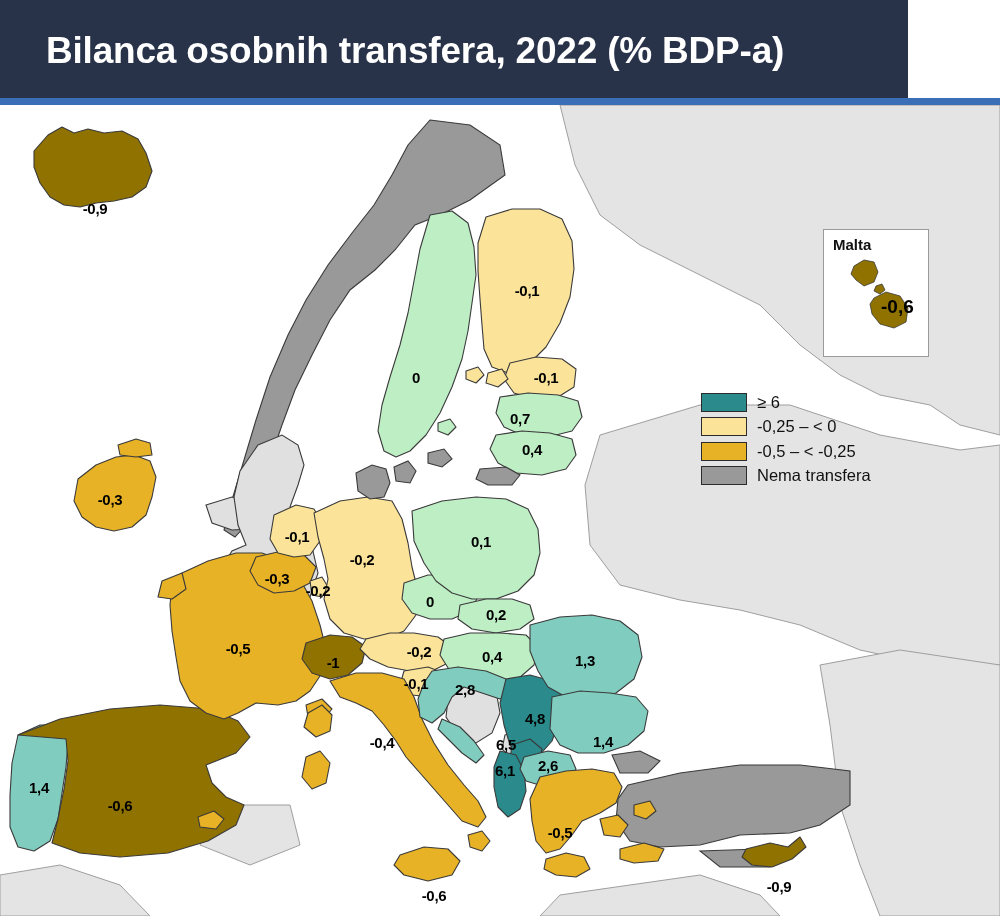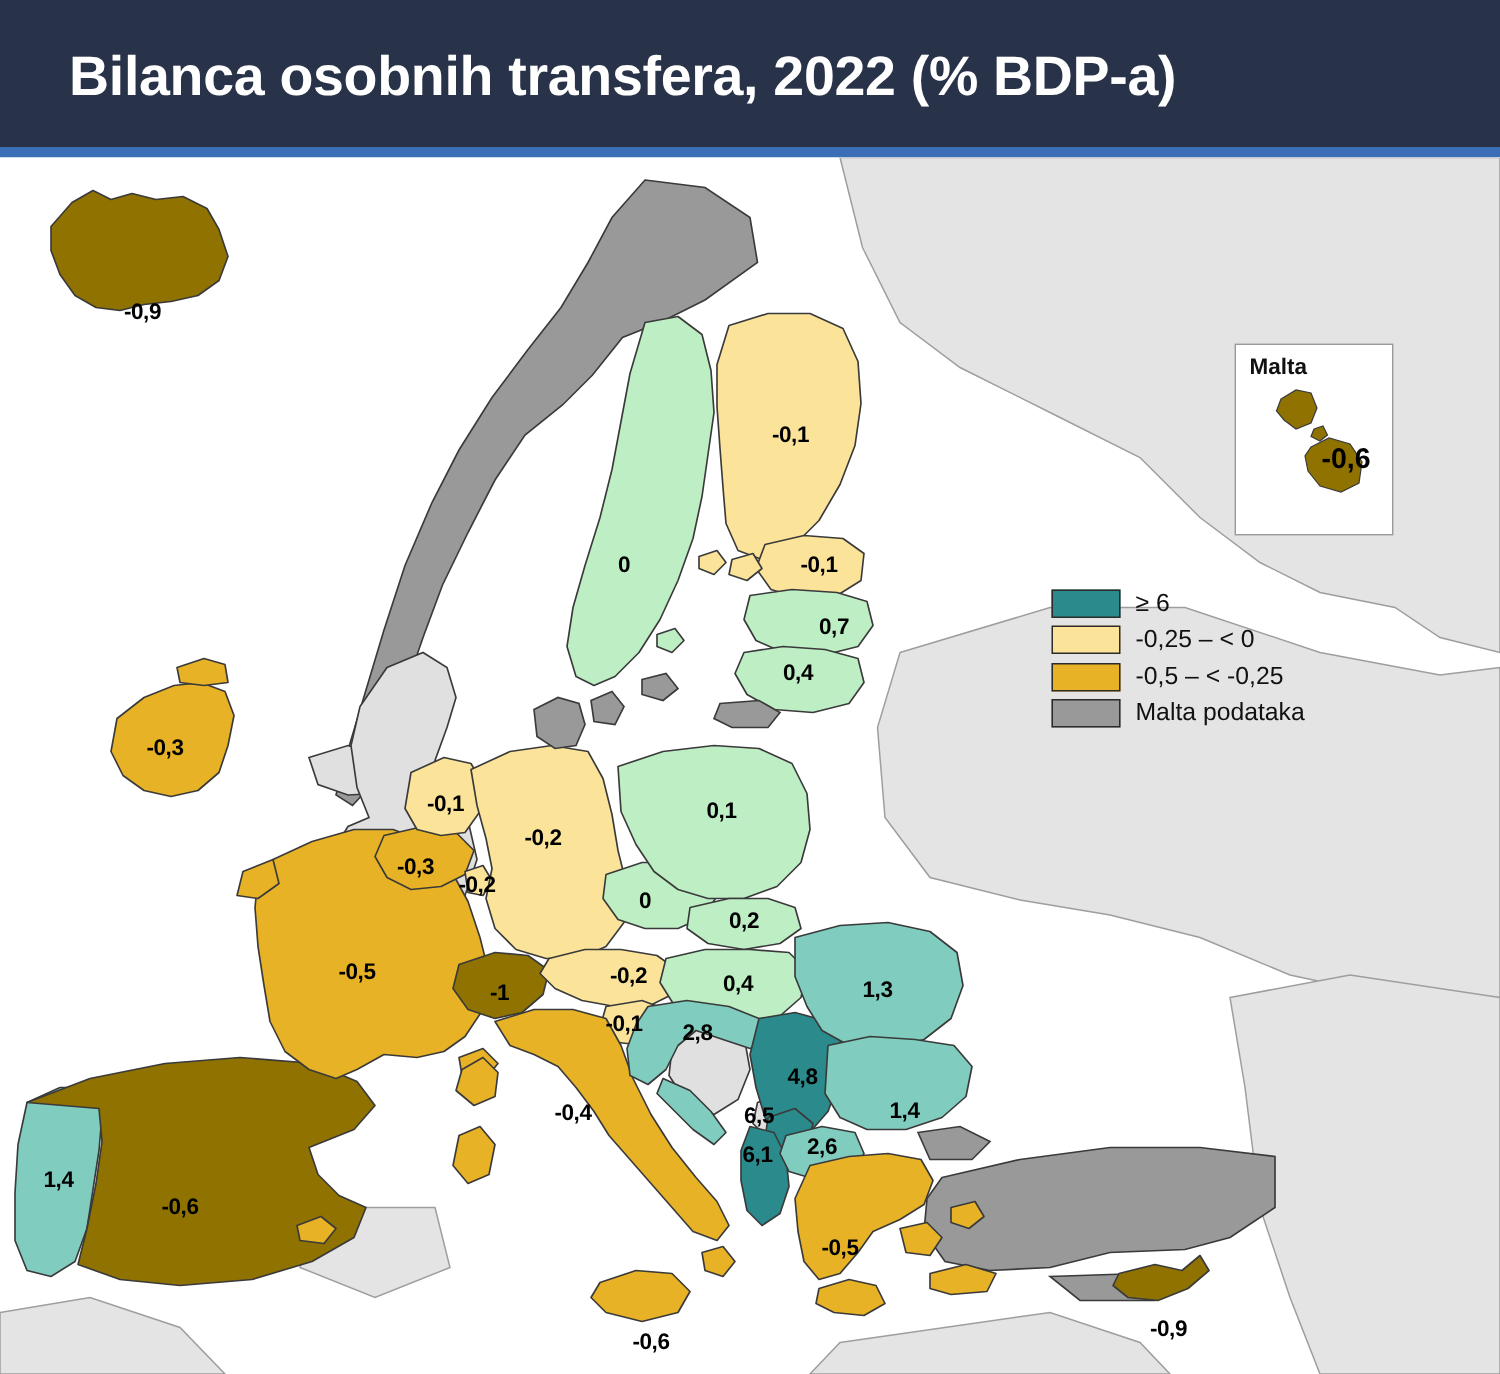--- a/index.html
+++ b/index.html
@@ -1,20 +1,20 @@
 <!DOCTYPE html>
 <html><head>
 <meta charset="utf-8">
 <style>
   html,body{margin:0;padding:0;background:#fff;}
   body{width:1000px;height:916px;font-family:"Liberation Sans",sans-serif;overflow:hidden;}
   .page{position:relative;width:1000px;height:916px;background:#ffffff;}
 
   
-  .header{position:absolute;left:0;top:0;width:1000px;height:98px;background:#28334a;}
+  .header{position:absolute;left:0;top:0;width:908px;height:98px;background:#28334a;}
   .header-title{position:absolute;left:46px;top:30px;color:#ffffff;font-size:37px;font-weight:bold;letter-spacing:-0.2px;white-space:nowrap;}
   .header-rule{position:absolute;left:0;top:98px;width:1000px;height:7px;background:#3a6fb8;}
 
   
   .map{position:absolute;left:0;top:105px;width:1000px;height:811px;background:#ffffff;overflow:hidden;}
   .map svg{position:absolute;left:0;top:0;}
 
   
   .vlabel{position:absolute;font-size:15px;font-weight:bold;color:#000;white-space:nowrap;
           transform:translate(-50%,-50%);letter-spacing:-0.3px;}
@@ -256,40 +256,40 @@
       <div class="vlabel" style="left:506px;top:639px;">6,5</div>
       <div class="vlabel" style="left:505px;top:665px;">6,1</div>
       <div class="vlabel" style="left:548px;top:660px;">2,6</div>
       <div class="vlabel" style="left:585px;top:555px;">1,3</div>
       <div class="vlabel" style="left:603px;top:636px;">1,4</div>
       <div class="vlabel" style="left:560px;top:727px;">-0,5</div>
       <div class="vlabel" style="left:779px;top:781px;">-0,9</div>
       <div class="vlabel" style="left:416px;top:272px;">0</div>
       <div class="vlabel" style="left:527px;top:185px;">-0,1</div>
       <div class="vlabel" style="left:546px;top:272px;">-0,1</div>
-      <div class="vlabel" style="left:556px;top:313px;">0,7</div>
+      <div class="vlabel" style="left:520px;top:313px;">0,7</div>
       <div class="vlabel" style="left:532px;top:344px;">0,4</div>
     </div>
 
     <div class="legend">
       <div class="legend-row">
         <span class="swatch" style="background:#2a8a8c"></span>
         <span class="legend-label">≥ 6</span>
       </div>
       <div class="legend-row">
         <span class="swatch" style="background:#fbe49a"></span>
         <span class="legend-label">-0,25 – &lt; 0</span>
       </div>
       <div class="legend-row">
         <span class="swatch" style="background:#e8b226"></span>
         <span class="legend-label">-0,5 – &lt; -0,25</span>
       </div>
       <div class="legend-row">
         <span class="swatch" style="background:#999999"></span>
-        <span class="legend-label">Malta podataka</span>
+        <span class="legend-label">Nema transfera</span>
       </div>
     </div>
 
     <div class="inset">
       <div class="inset-title">Malta</div>
       <svg width="104" height="126" viewBox="0 0 104 126">
         <path fill="#8f7200" stroke="#3a3a3a" stroke-width="0.8" d="M30,36 L40,30 L50,32 L54,42 L50,52 L40,56 L32,50 L27,44 Z"></path>
         <path fill="#8f7200" stroke="#3a3a3a" stroke-width="0.8" d="M52,56 L58,54 L61,60 L56,64 L50,61 Z"></path>
         <path fill="#8f7200" stroke="#3a3a3a" stroke-width="0.8" d="M50,68 L62,62 L76,66 L84,78 L82,92 L70,98 L56,94 L48,84 L46,74 Z"></path>
       </svg>

